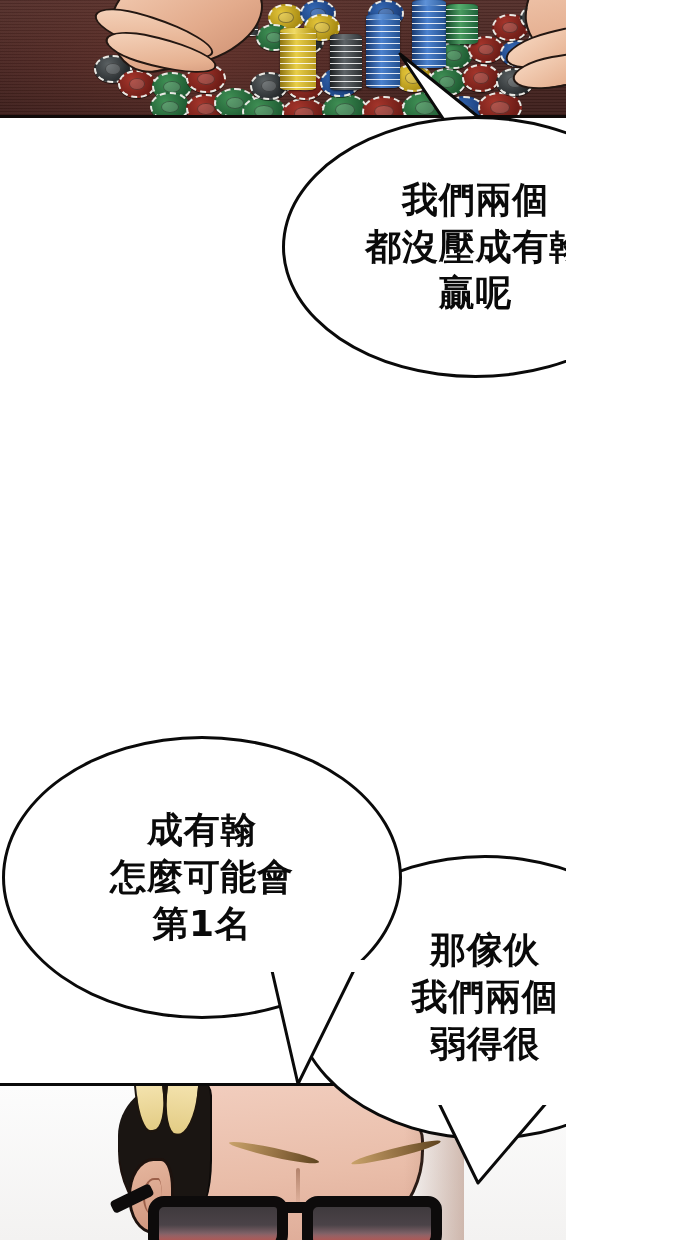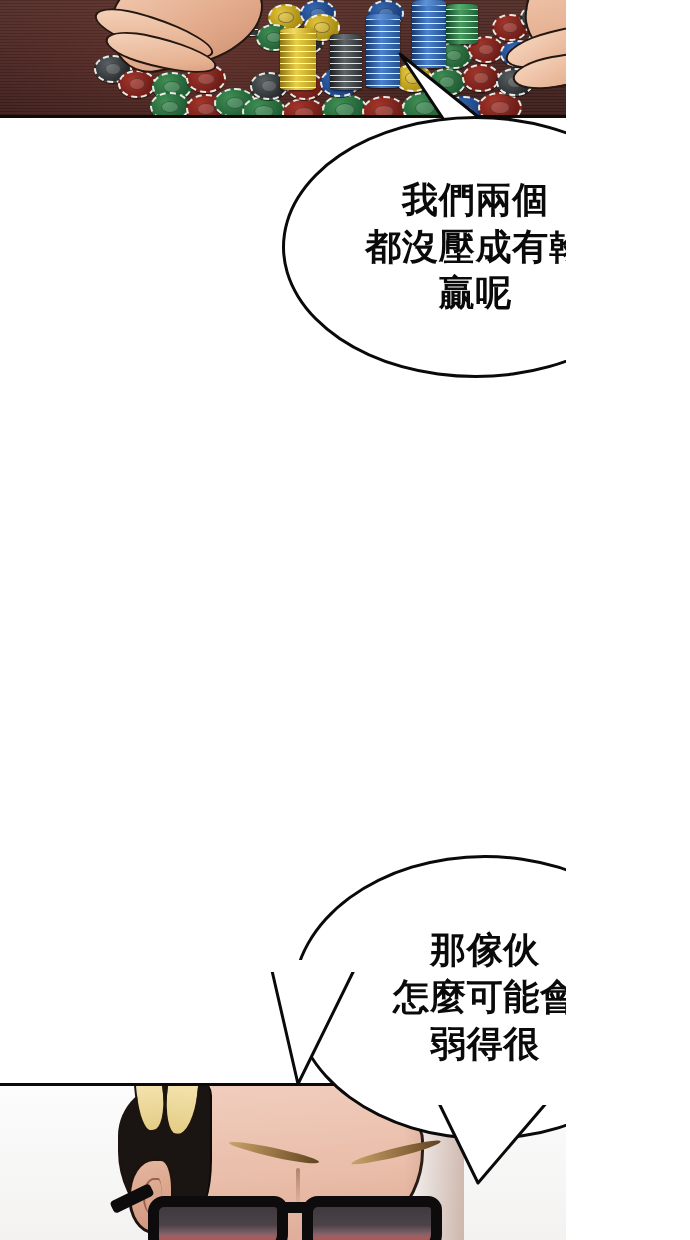--- a/index.html
+++ b/index.html
@@ -408,29 +408,34 @@
     <polygon points="10,6 70,96 102,80" fill="#ffffff" stroke="#0a0a0a" stroke-width="3" stroke-linejoin="round"></polygon>
     <rect x="6" y="78" width="110" height="34" fill="#ffffff"></rect>
   </svg>
 
   <div class="bubble" id="bubble-1">
     <div class="lines">我們兩個
 都沒壓成有翰
 贏呢</div>
   </div>
 
+  <div class="bubble" id="bubble-2">
+    <div class="lines">成有翰
+怎麼可能會
+第1名</div>
+  </div>
 
   <svg class="tail-svg" style="left:262px; top:960px; z-index:33;" width="130" height="140" viewBox="0 0 130 140">
     <polygon points="8,2 96,2 36,124" fill="#ffffff" stroke="#0a0a0a" stroke-width="3" stroke-linejoin="round"></polygon>
     <rect x="2" y="0" width="100" height="12" fill="#ffffff"></rect>
   </svg>
 
   <div class="bubble" id="bubble-3">
     <div class="lines">那傢伙
-怎麼可能會
+我們兩個
 弱得很</div>
   </div>
 
   <svg class="tail-svg" style="left:430px; top:1095px; z-index:34;" width="170" height="110" viewBox="0 0 170 110">
     <polygon points="6,2 118,6 48,88" fill="#ffffff" stroke="#0a0a0a" stroke-width="3" stroke-linejoin="round"></polygon>
     <rect x="2" y="0" width="130" height="10" fill="#ffffff"></rect>
   </svg>
 
   <div class="panel-bottom">
     <div class="face"></div>

